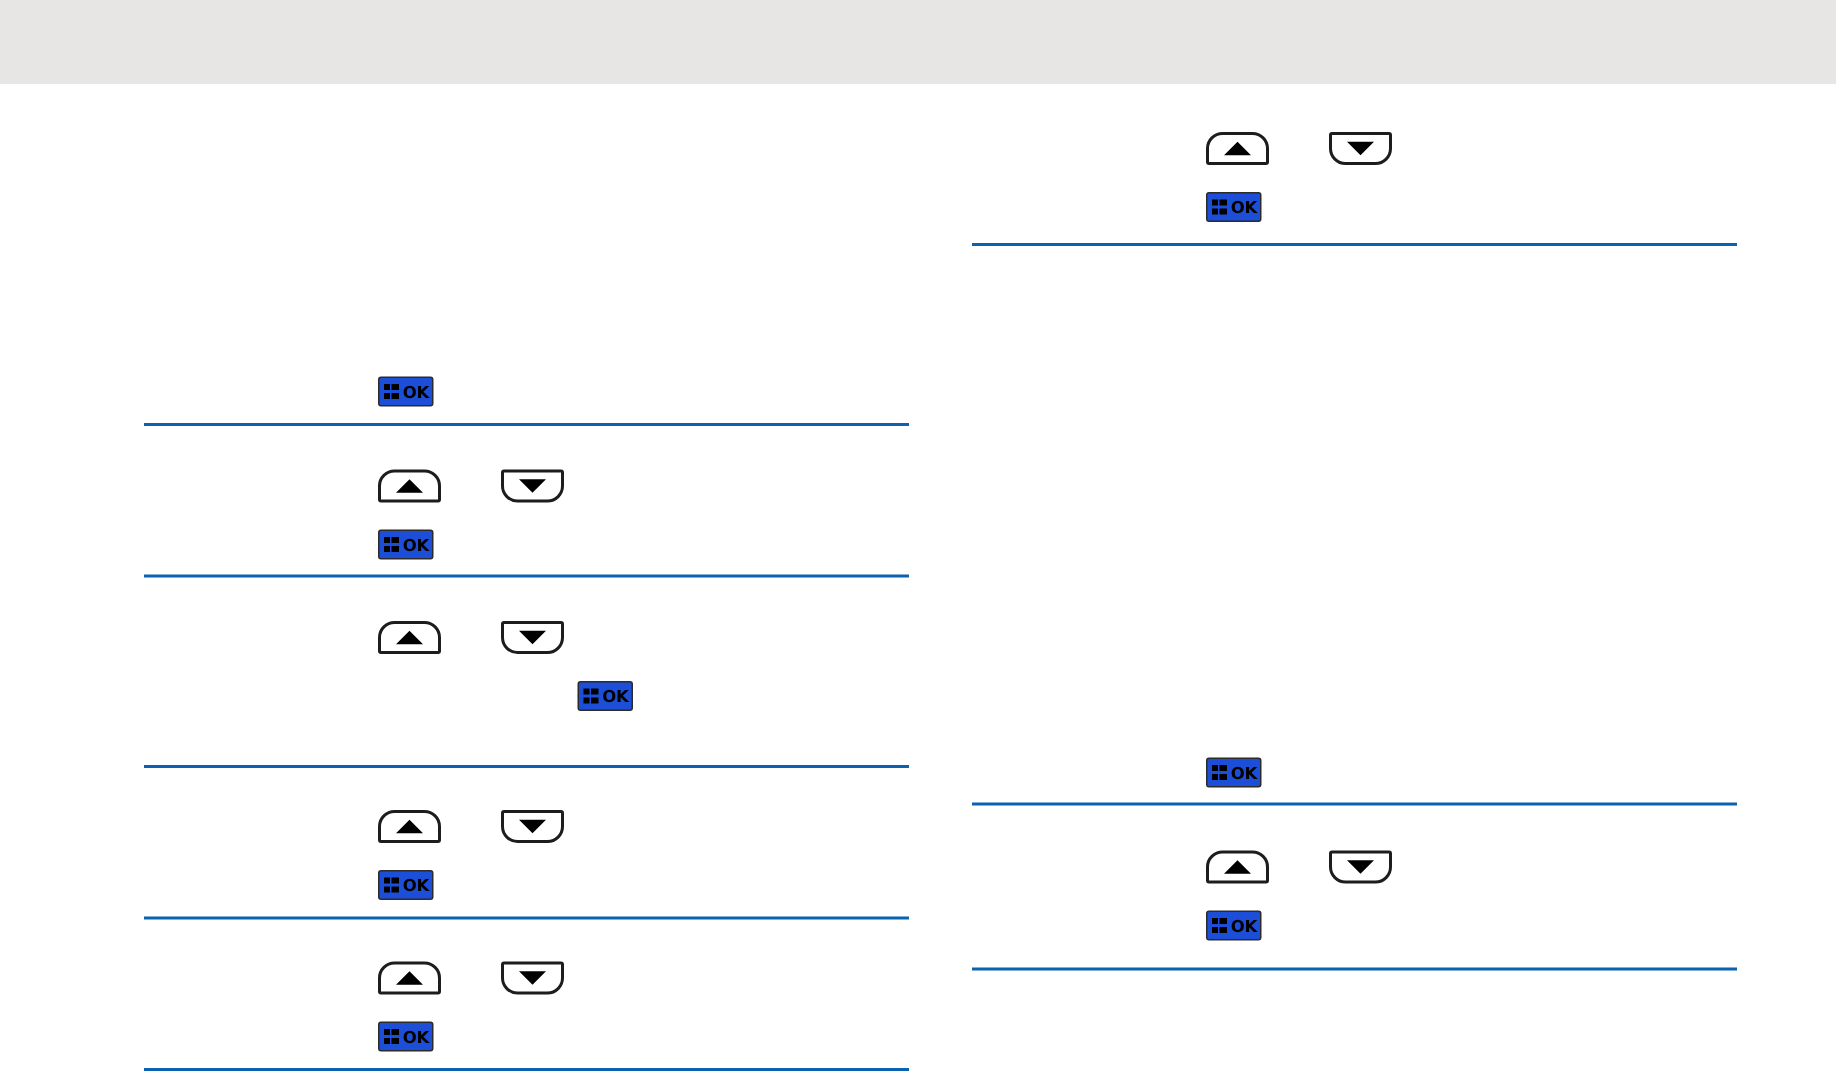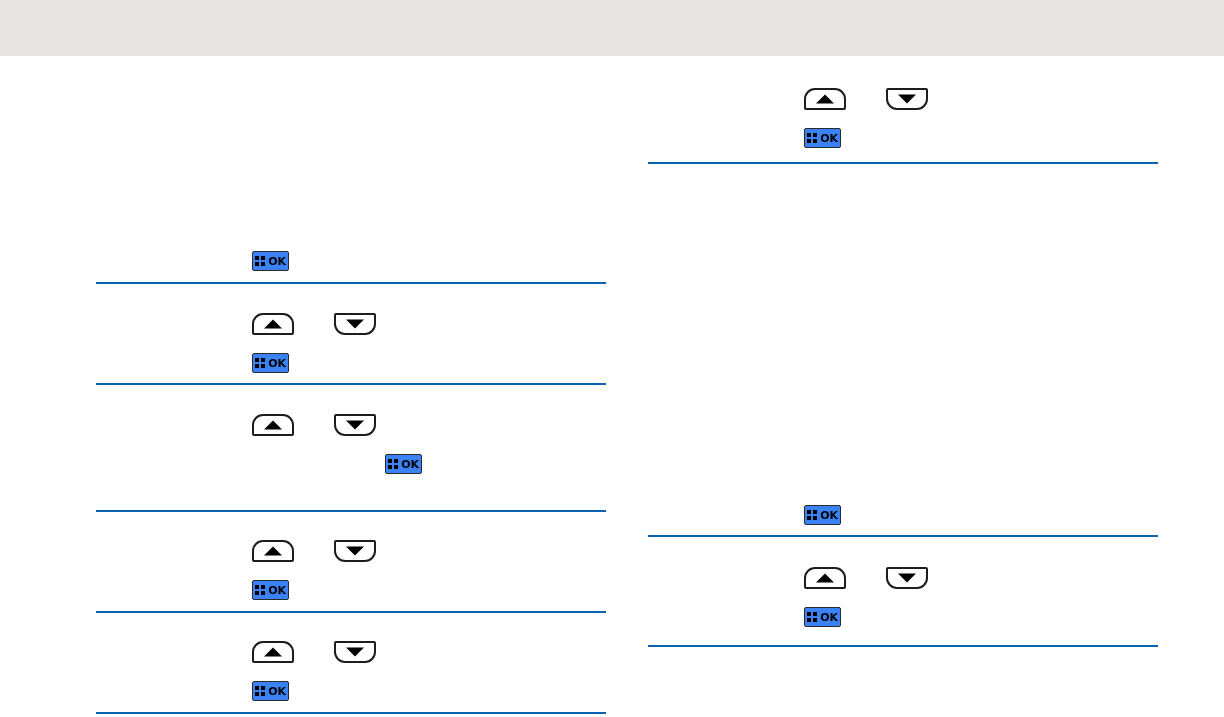--- a/index.html
+++ b/index.html
@@ -51,28 +51,28 @@
   
   .icon-row {
     position: absolute;
     height: 22px;
   }
 
   
   .ok-key {
     display: inline-flex;
     align-items: center;
-    justify-content: center;
+    justify-content: flex-end;
     gap: 3px;
     box-sizing: border-box;
     width: 37px;
     height: 20px;
     border: 1.5px solid #2b2b2b;
     border-radius: 2px;
-    background: #3b82f6;
+    background: #1d4ed8;
     padding: 0 2px;
     vertical-align: middle;
   }
   .ok-key .grid-glyph {
     display: block;
     width: 10px;
     height: 10px;
     position: relative;
     flex: 0 0 auto;
   }

